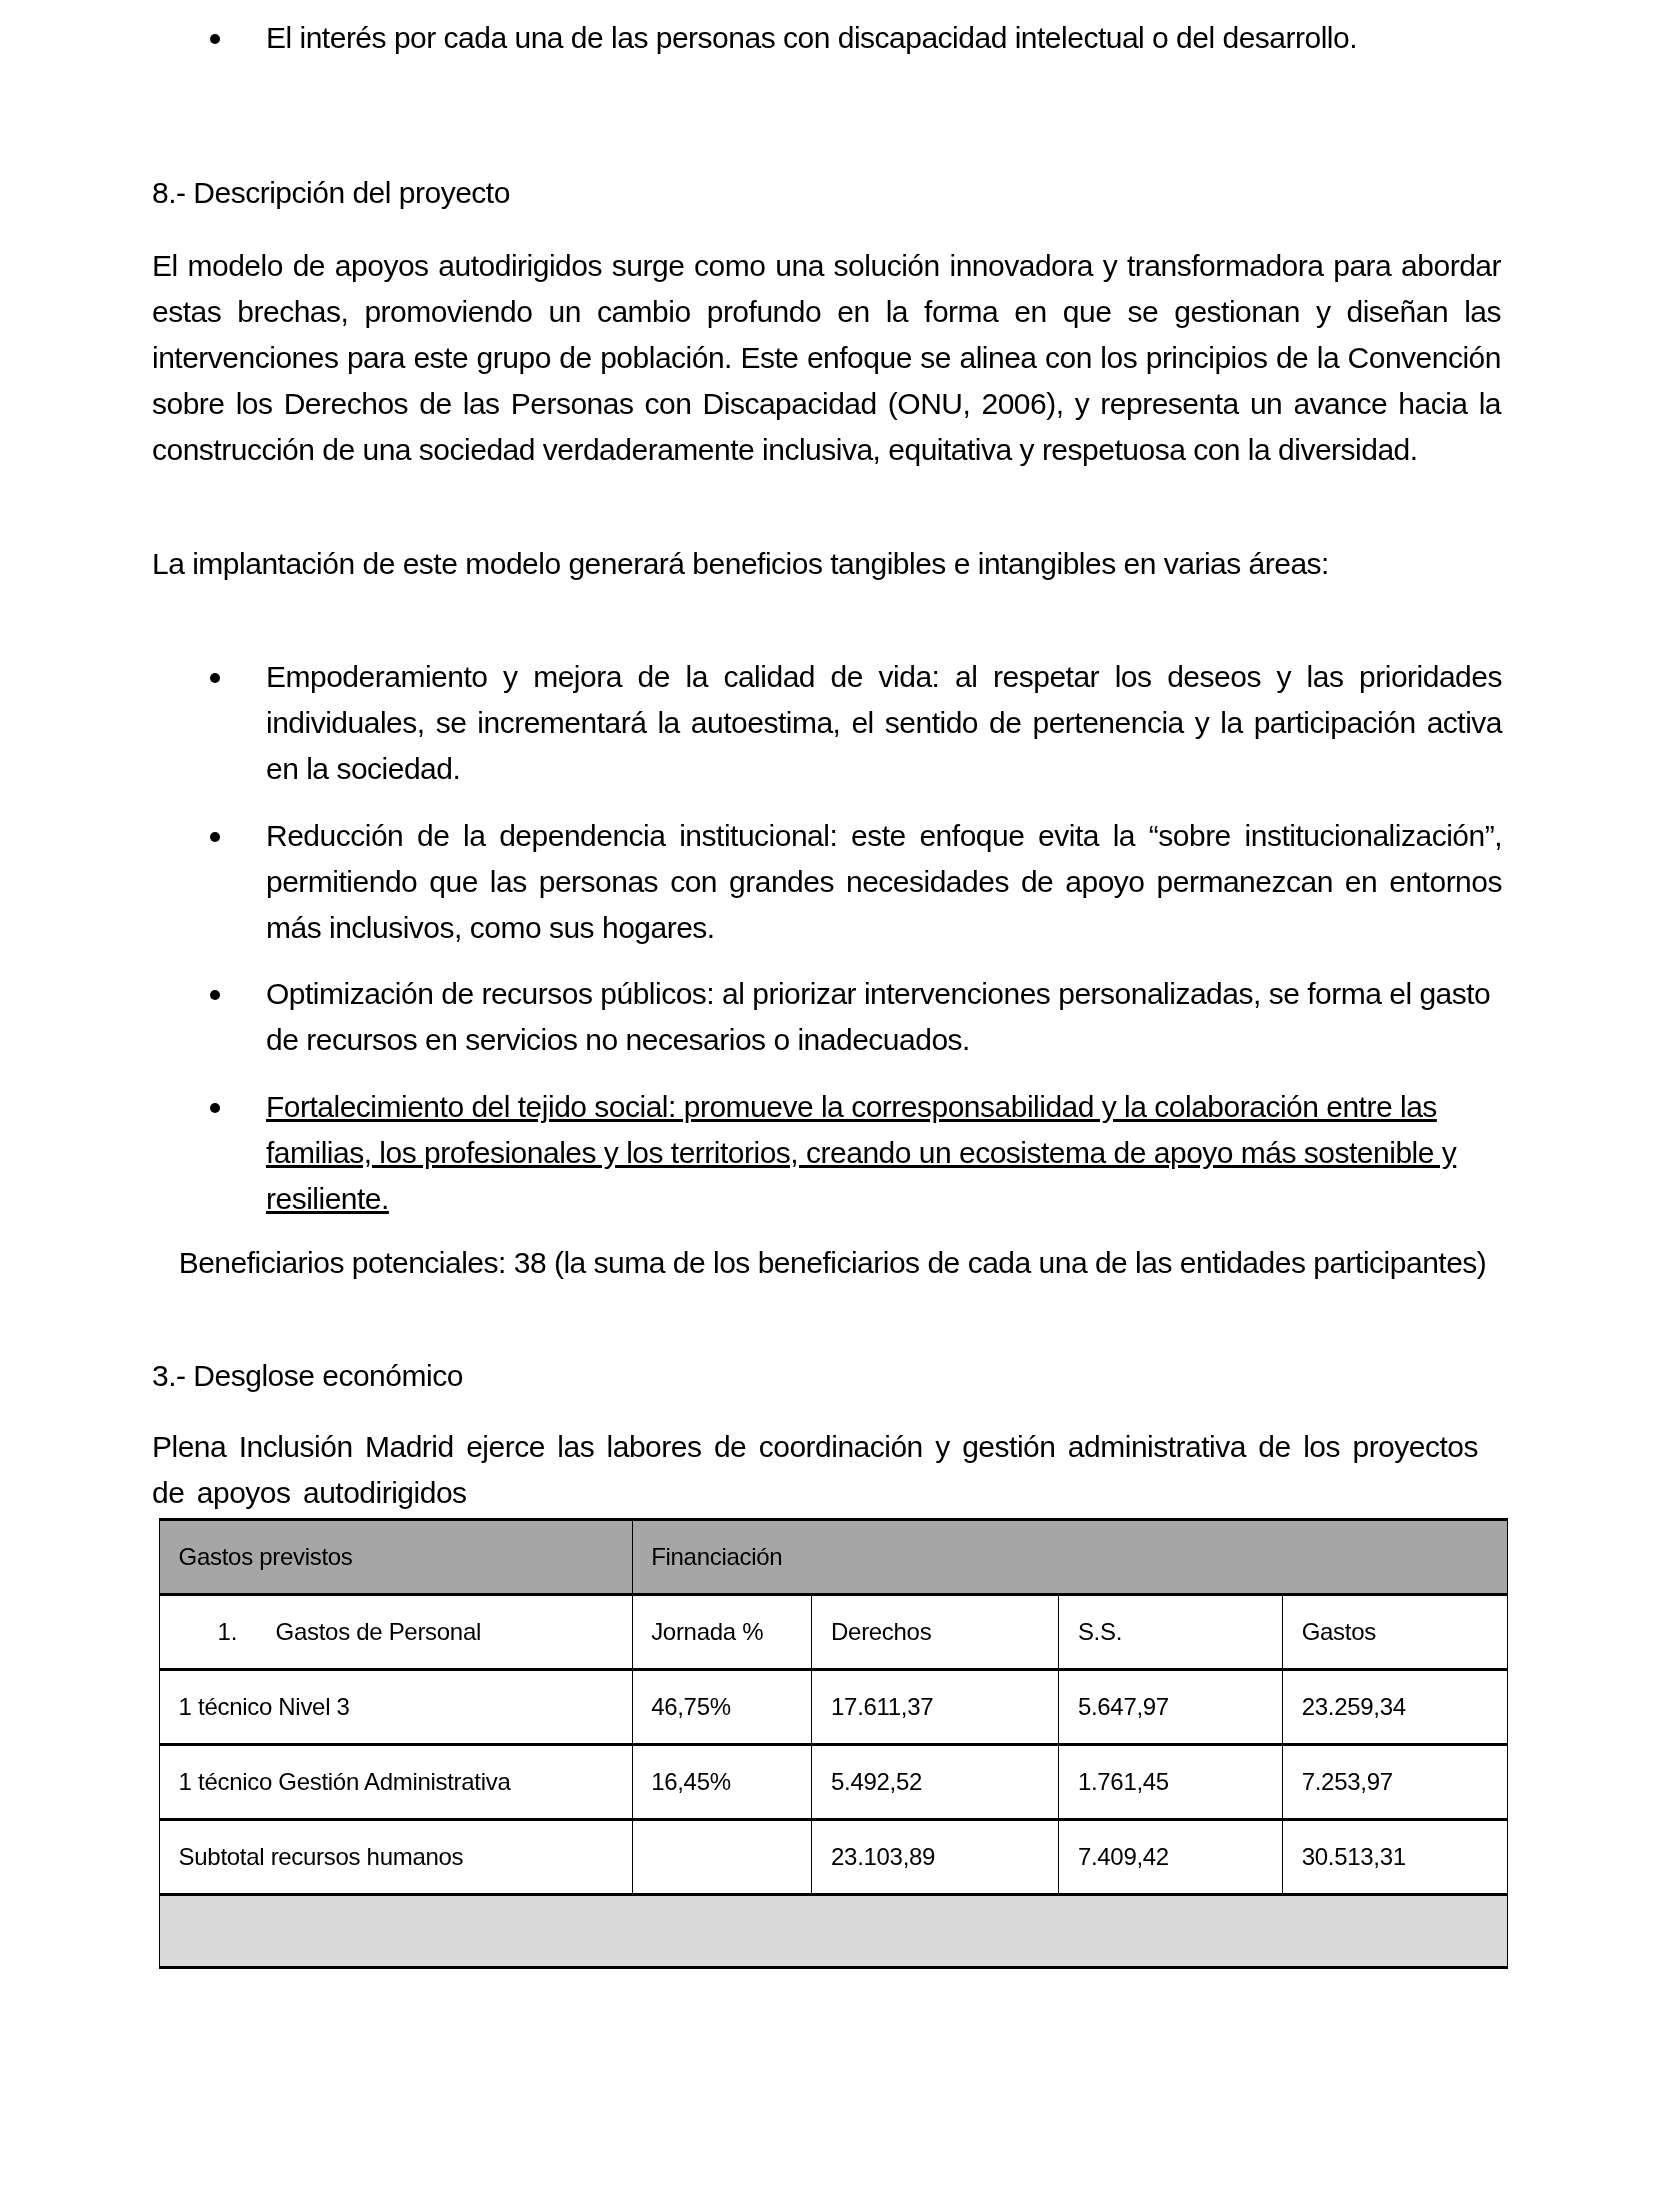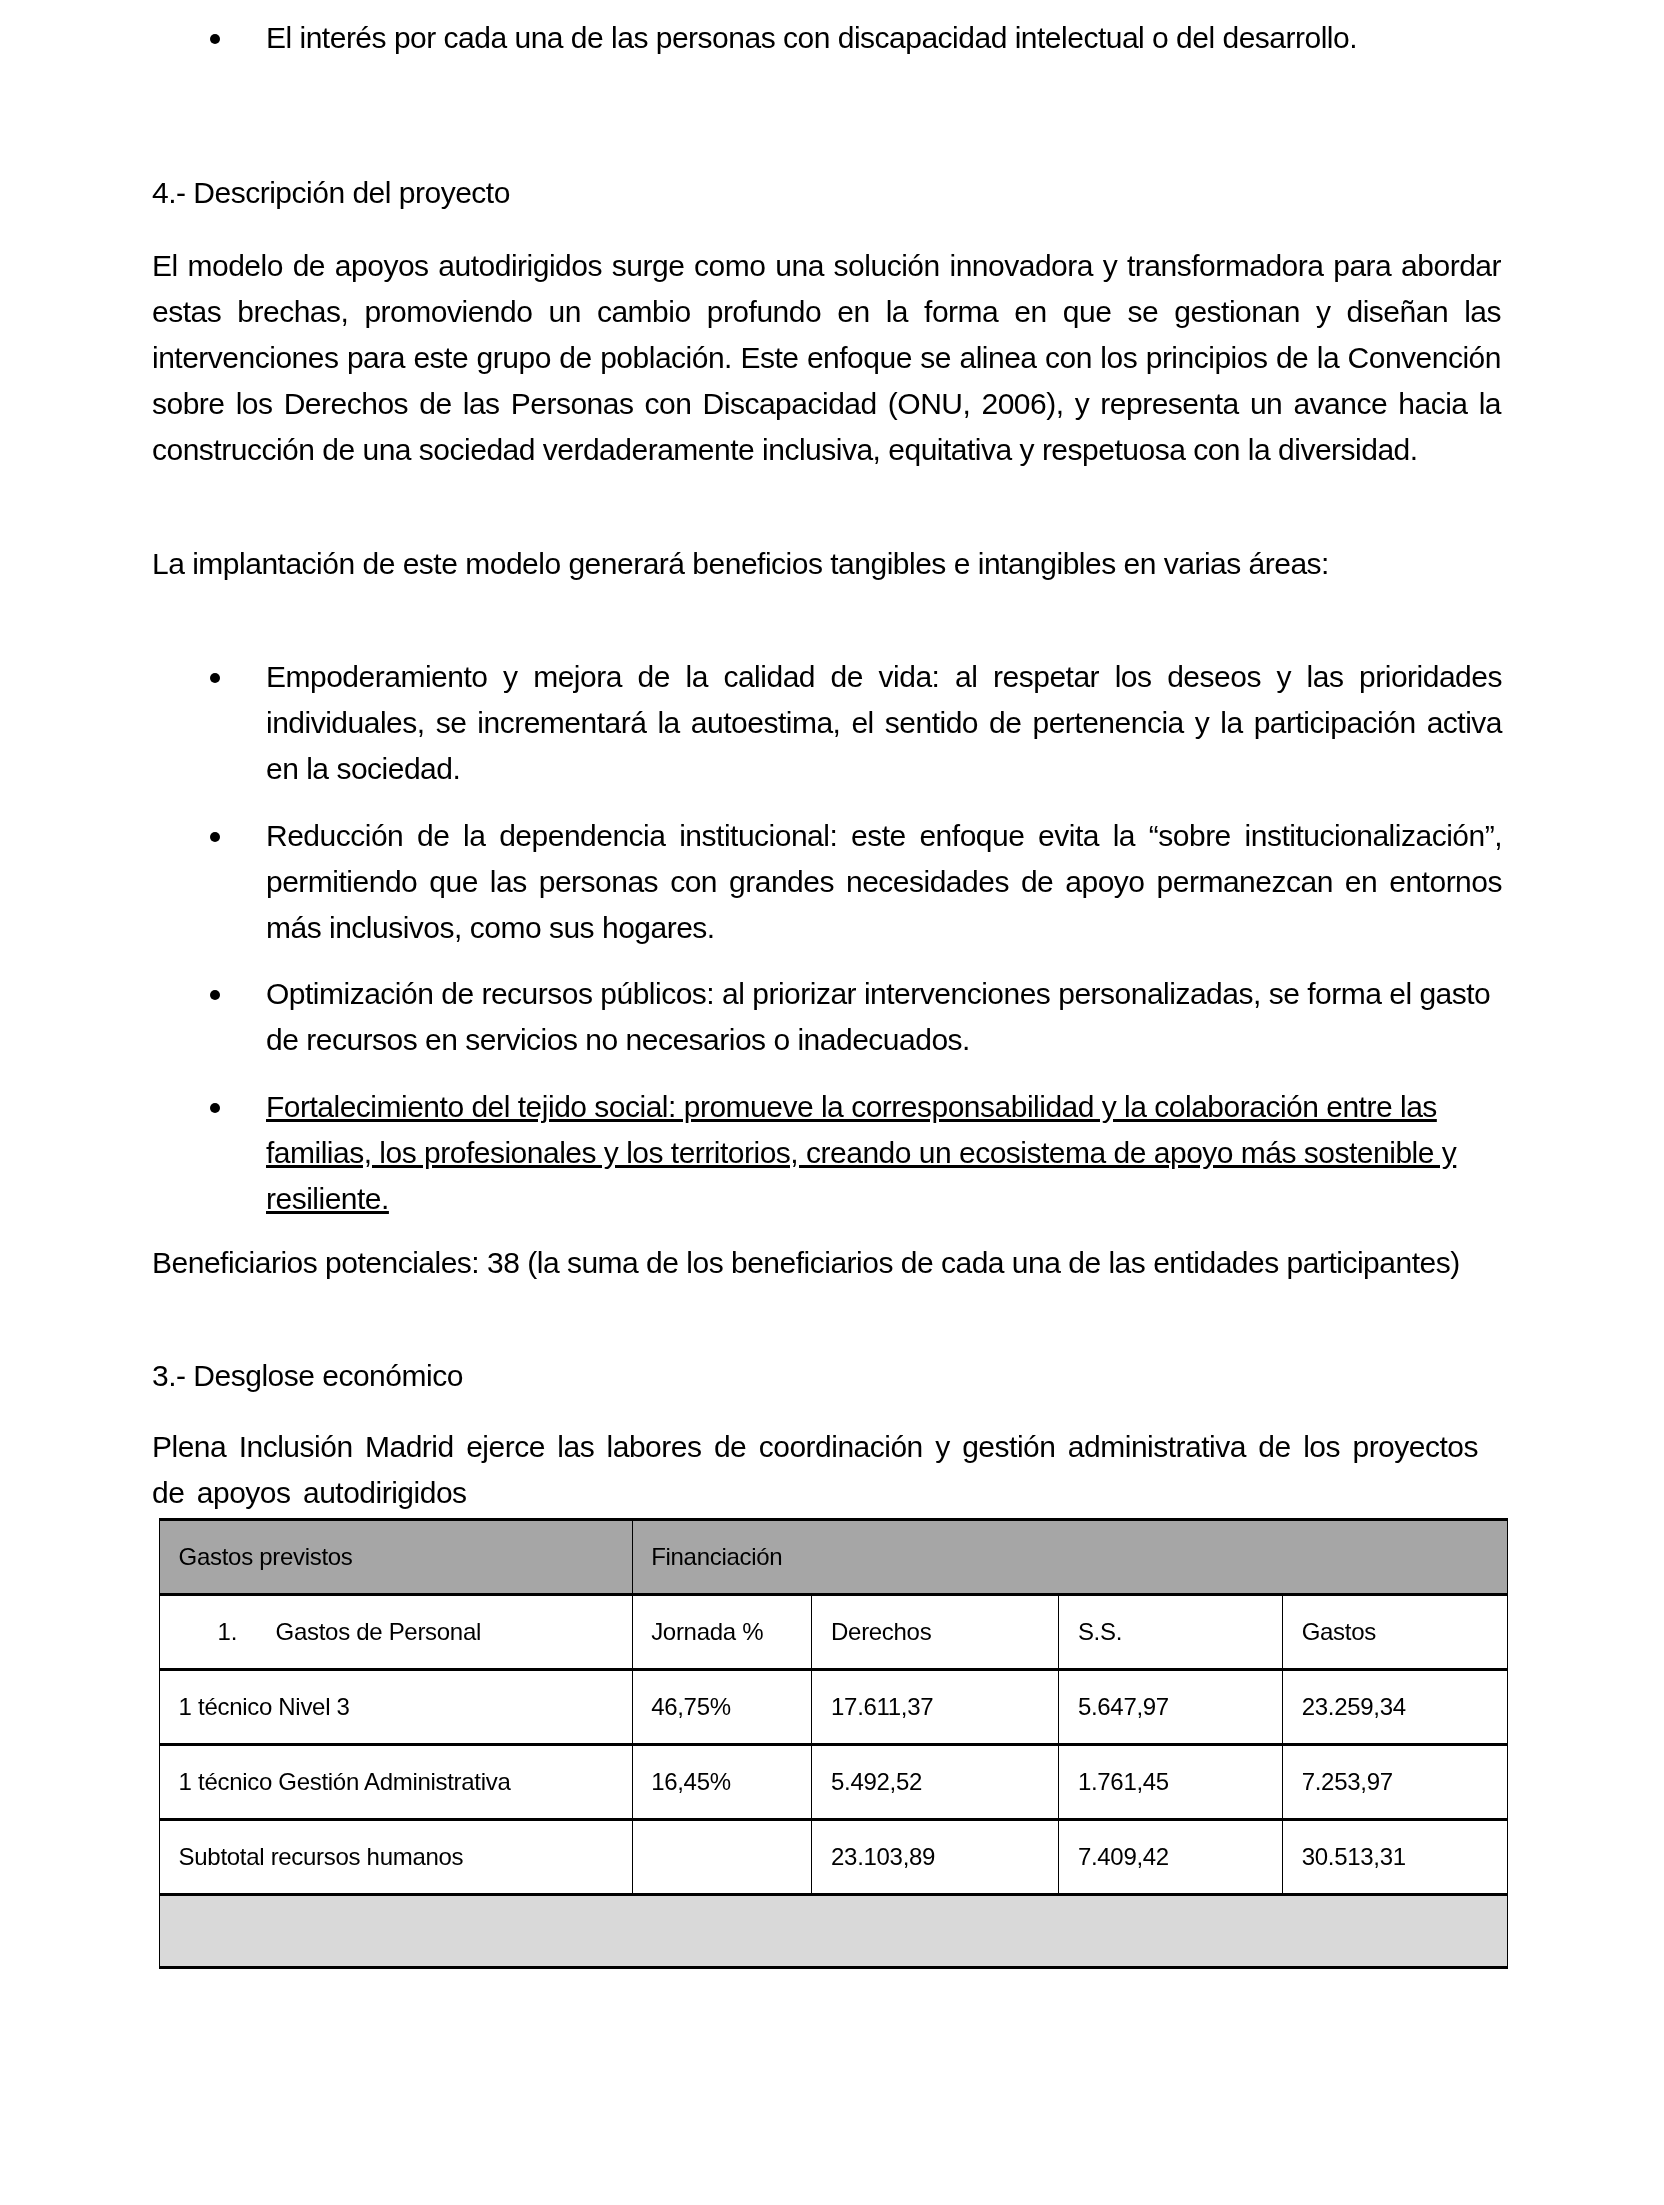--- a/index.html
+++ b/index.html
@@ -31,21 +31,21 @@
 </head>
 <body>
 
 <div class="page">
 
   <div class="bullet-row" style="top:14px;">
     <span class="bullet-dot" style="left:210px; top:19.3px;"></span>
     <div class="bullet-text">El interés por cada una de las personas con discapacidad intelectual o del desarrollo.</div>
   </div>
 
-  <div class="txt para" style="top:169px;">4.- Descripción del proyecto</div>
+  <div class="txt para" style="top:169px;">8.- Descripción del proyecto</div>
 
   <div class="txt para just" style="top:242px;">El modelo de apoyos autodirigidos surge como una solución innovadora y transformadora para abordar estas brechas, promoviendo un cambio profundo en la forma en que se gestionan y diseñan las intervenciones para este grupo de población. Este enfoque se alinea con los principios de la Convención sobre los Derechos de las Personas con Discapacidad (ONU, 2006), y representa un avance hacia la construcción de una sociedad verdaderamente inclusiva, equitativa y respetuosa con la diversidad.</div>
 
   <div class="txt para just" style="top:540px;">La implantación de este modelo generará beneficios tangibles e intangibles en varias áreas:</div>
 
   <div class="bullet-row" style="top:653px;">
     <span class="bullet-dot" style="left:210px; top:19.3px;"></span>
     <div class="bullet-text just">Empoderamiento y mejora de la calidad de vida: al respetar los deseos y las prioridades individuales, se incrementará la autoestima, el sentido de pertenencia y la participación activa en la sociedad.</div>
   </div>
   <div class="bullet-row" style="top:812px;">
@@ -54,21 +54,21 @@
   </div>
   <div class="bullet-row" style="top:970px;">
     <span class="bullet-dot" style="left:210px; top:19.3px;"></span>
     <div class="bullet-text" style="width:1253px;">Optimización de recursos públicos: al priorizar intervenciones personalizadas, se forma el gasto de recursos en servicios no necesarios o inadecuados.</div>
   </div>
   <div class="bullet-row" style="top:1083px;">
     <span class="bullet-dot" style="left:210px; top:19.3px;"></span>
     <div class="bullet-text" style="width:1206px;text-decoration:underline;">Fortalecimiento del tejido social: promueve la corresponsabilidad y la colaboración entre las familias, los profesionales y los territorios, creando un ecosistema de apoyo más sostenible y resiliente.</div>
   </div>
 
-  <div class="txt para" style="top:1239px; width:1361px;">Beneficiarios potenciales: 38  (la suma de los beneficiarios de cada una de las entidades participantes)</div>
+  <div class="txt para" style="top:1239px; width:1361px;text-align:center;">Beneficiarios potenciales: 38  (la suma de los beneficiarios de cada una de las entidades participantes)</div>
 
   <div class="txt para" style="top:1352px;">3.- Desglose económico</div>
 
   <div class="txt para just" style="top:1423px; width:1326px; word-spacing:4.6px;">Plena Inclusión Madrid ejerce las labores de coordinación y gestión administrativa de los proyectos de apoyos autodirigidos</div>
 
   <table class="budget">
     <colgroup>
       <col style="width:473px">
       <col style="width:180px">
       <col style="width:247px">

